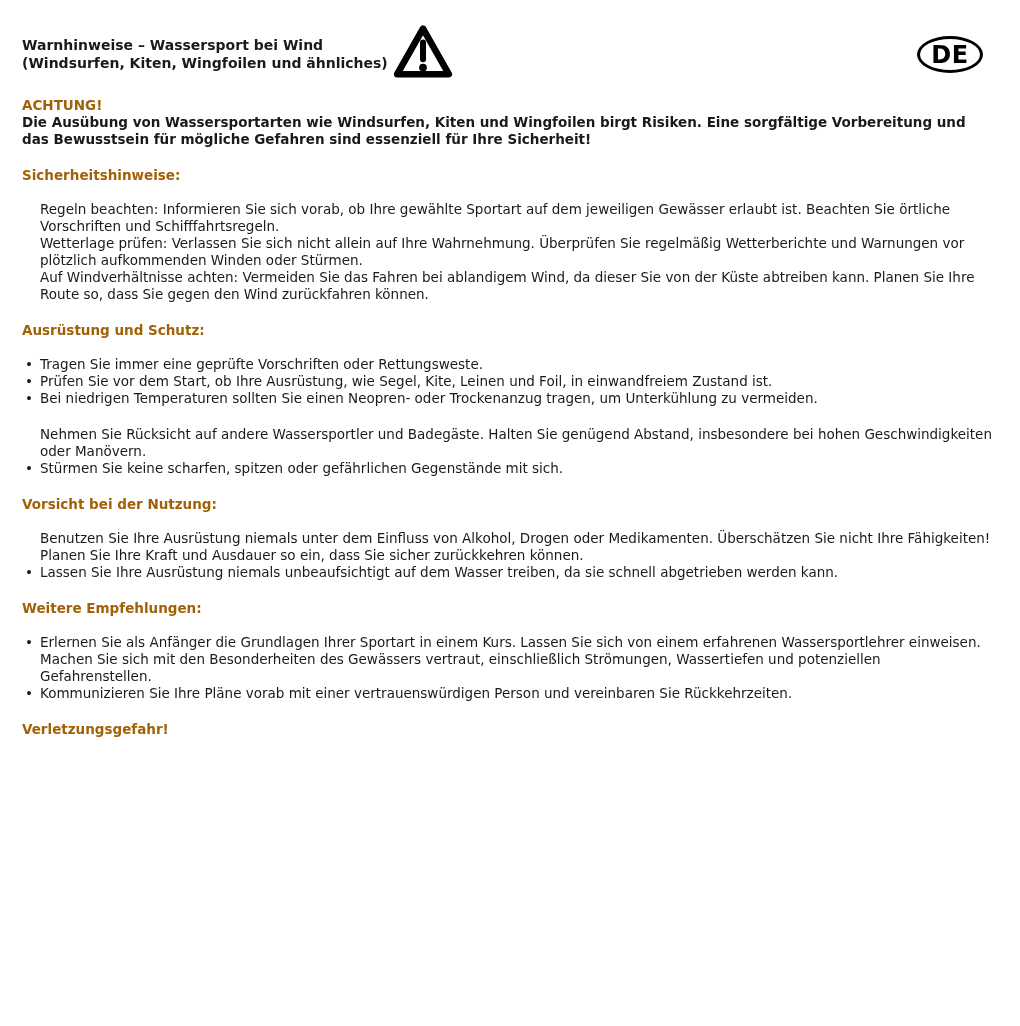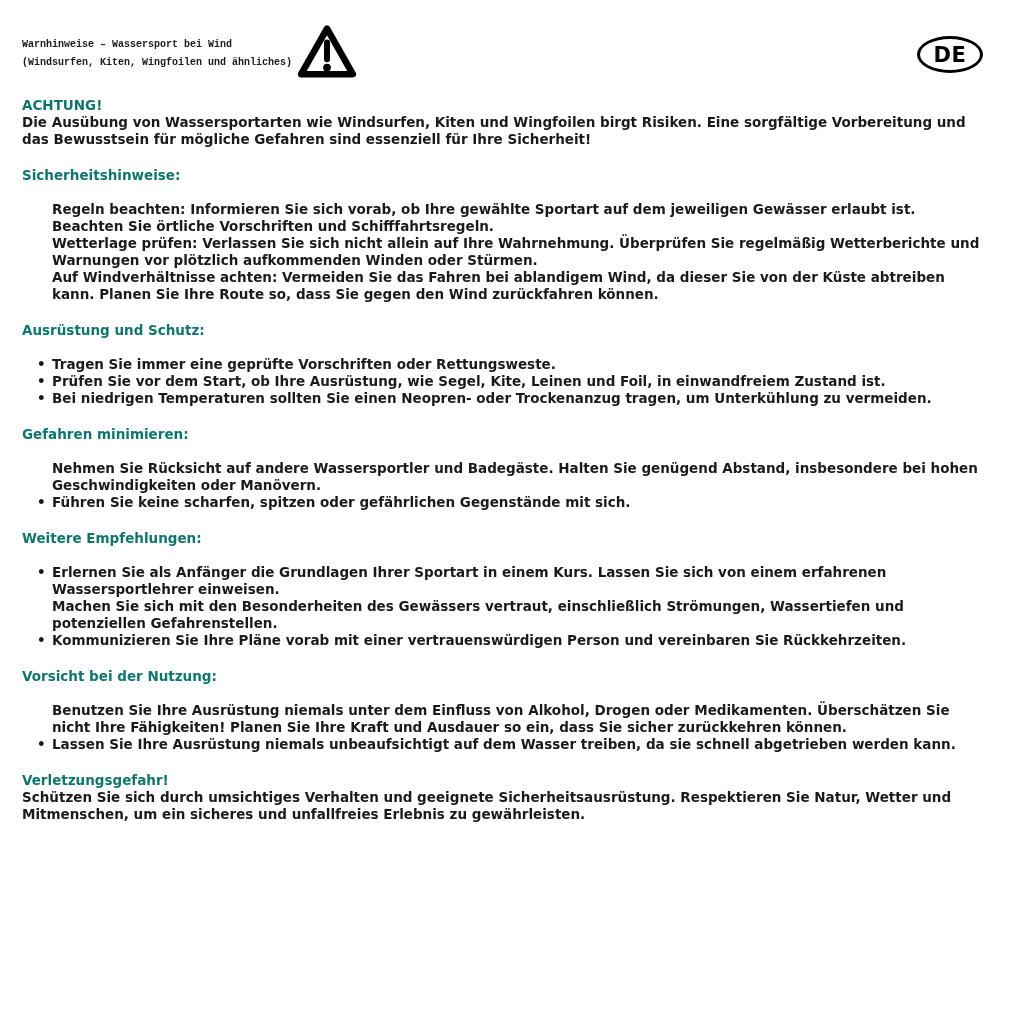--- a/index.html
+++ b/index.html
@@ -6,37 +6,37 @@
   body {
     width: 1020px; height: 1026px;
     font-family: "DejaVu Sans", "Liberation Sans", sans-serif;
     color: #1a1a1a;
     -webkit-font-smoothing: antialiased;
   }
   .page { box-sizing: border-box; width: 1020px; padding: 30px 25px 0 22px; }
 
   
   .doc-header { display: flex; align-items: flex-start; margin-bottom: 15px; }
-  .doc-title { font-weight: 700; font-size: 10px; line-height: 18px; padding-top: 6px; white-space: nowrap; font-family: Liberation Mono, monospace; }
+  .doc-title { font-weight: 700; font-size: 14px; line-height: 18px; padding-top: 6px; white-space: nowrap; }
   .warn-tri { margin-left: 5px; margin-top: -8px; flex: 0 0 auto; }
   .warn-tri svg { width: 60px; height: 60px; display: block; }
   .lang-badge {
     margin-left: auto; margin-right: 12px; margin-top: 6px;
     box-sizing: border-box; width: 66px; height: 37px;
     border: 3.5px solid #000; border-radius: 50%;
     display: flex; align-items: center; justify-content: center;
-    font-weight: 700; font-size: 21px; color: #000; letter-spacing: 0.5px;
+    font-weight: 700; font-size: 24px; color: #000; letter-spacing: 0.5px;
   }
 
   
   .doc-section { margin-bottom: 19px; font-size: 13.5px; line-height: 17px; }
-  .doc-section h2 { font-size: 13.5px; line-height: 17px; margin: 0; font-weight: 700; color: #0f766e; }
+  .doc-section h2 { font-size: 13.5px; line-height: 17px; margin: 0; font-weight: 700; color: #a16207; }
   .doc-section.has-items h2 { margin-bottom: 17px; }
   .doc-section p { margin: 0; font-weight: bold; }
-  .doc-section ul { margin: 12px; padding: 0; list-style: none; font-weight: bold; }
+  .doc-section ul { margin: 0; padding: 0; list-style: none; }
   .doc-section li { position: relative; padding-left: 18px; margin: 0; }
   .doc-section li.bullet::before { content: "\2022"; position: absolute; left: 3px; top: 0; }
 </style>
 </head>
 <body>
 
 <div class="page">
 
   <header class="doc-header">
     <div class="doc-title">
@@ -68,40 +68,38 @@
       </section>
       <section class="doc-section has-items">
         <h2>Ausrüstung und Schutz:</h2>
         <ul>
           <li class="bullet">Tragen Sie immer eine geprüfte Vorschriften oder Rettungsweste.</li>
           <li class="bullet">Prüfen Sie vor dem Start, ob Ihre Ausrüstung, wie Segel, Kite, Leinen und Foil, in einwandfreiem Zustand ist.</li>
           <li class="bullet">Bei niedrigen Temperaturen sollten Sie einen Neopren- oder Trockenanzug tragen, um Unterkühlung zu vermeiden.</li>
         </ul>
       </section>
       <section class="doc-section has-items">
-        <h2>Gefahren minimieren:</h2>
         <ul>
           <li class="indent">Nehmen Sie Rücksicht auf andere Wassersportler und Badegäste. Halten Sie genügend Abstand, insbesondere bei hohen Geschwindigkeiten oder Manövern.</li>
-          <li class="bullet">Führen Sie keine scharfen, spitzen oder gefährlichen Gegenstände mit sich.</li>
+          <li class="bullet">Stürmen Sie keine scharfen, spitzen oder gefährlichen Gegenstände mit sich.</li>
+        </ul>
+      </section>
+      <section class="doc-section has-items">
+        <h2>Vorsicht bei der Nutzung:</h2>
+        <ul>
+          <li class="indent">Benutzen Sie Ihre Ausrüstung niemals unter dem Einfluss von Alkohol, Drogen oder Medikamenten. Überschätzen Sie nicht Ihre Fähigkeiten! Planen Sie Ihre Kraft und Ausdauer so ein, dass Sie sicher zurückkehren können.</li>
+          <li class="bullet">Lassen Sie Ihre Ausrüstung niemals unbeaufsichtigt auf dem Wasser treiben, da sie schnell abgetrieben werden kann.</li>
         </ul>
       </section>
       <section class="doc-section has-items">
         <h2>Weitere Empfehlungen:</h2>
         <ul>
           <li class="bullet">Erlernen Sie als Anfänger die Grundlagen Ihrer Sportart in einem Kurs. Lassen Sie sich von einem erfahrenen Wassersportlehrer einweisen.</li>
           <li class="indent">Machen Sie sich mit den Besonderheiten des Gewässers vertraut, einschließlich Strömungen, Wassertiefen und potenziellen Gefahrenstellen.</li>
           <li class="bullet">Kommunizieren Sie Ihre Pläne vorab mit einer vertrauenswürdigen Person und vereinbaren Sie Rückkehrzeiten.</li>
         </ul>
       </section>
-      <section class="doc-section has-items">
-        <h2>Vorsicht bei der Nutzung:</h2>
-        <ul>
-          <li class="indent">Benutzen Sie Ihre Ausrüstung niemals unter dem Einfluss von Alkohol, Drogen oder Medikamenten. Überschätzen Sie nicht Ihre Fähigkeiten! Planen Sie Ihre Kraft und Ausdauer so ein, dass Sie sicher zurückkehren können.</li>
-          <li class="bullet">Lassen Sie Ihre Ausrüstung niemals unbeaufsichtigt auf dem Wasser treiben, da sie schnell abgetrieben werden kann.</li>
-        </ul>
-      </section>
       <section class="doc-section">
         <h2>Verletzungsgefahr!</h2>
-        <p>Schützen Sie sich durch umsichtiges Verhalten und geeignete Sicherheitsausrüstung. Respektieren Sie Natur, Wetter und Mitmenschen, um ein sicheres und unfallfreies Erlebnis zu gewährleisten.</p>
       </section>
     </main>
 
 </div>
 
 </body></html>

